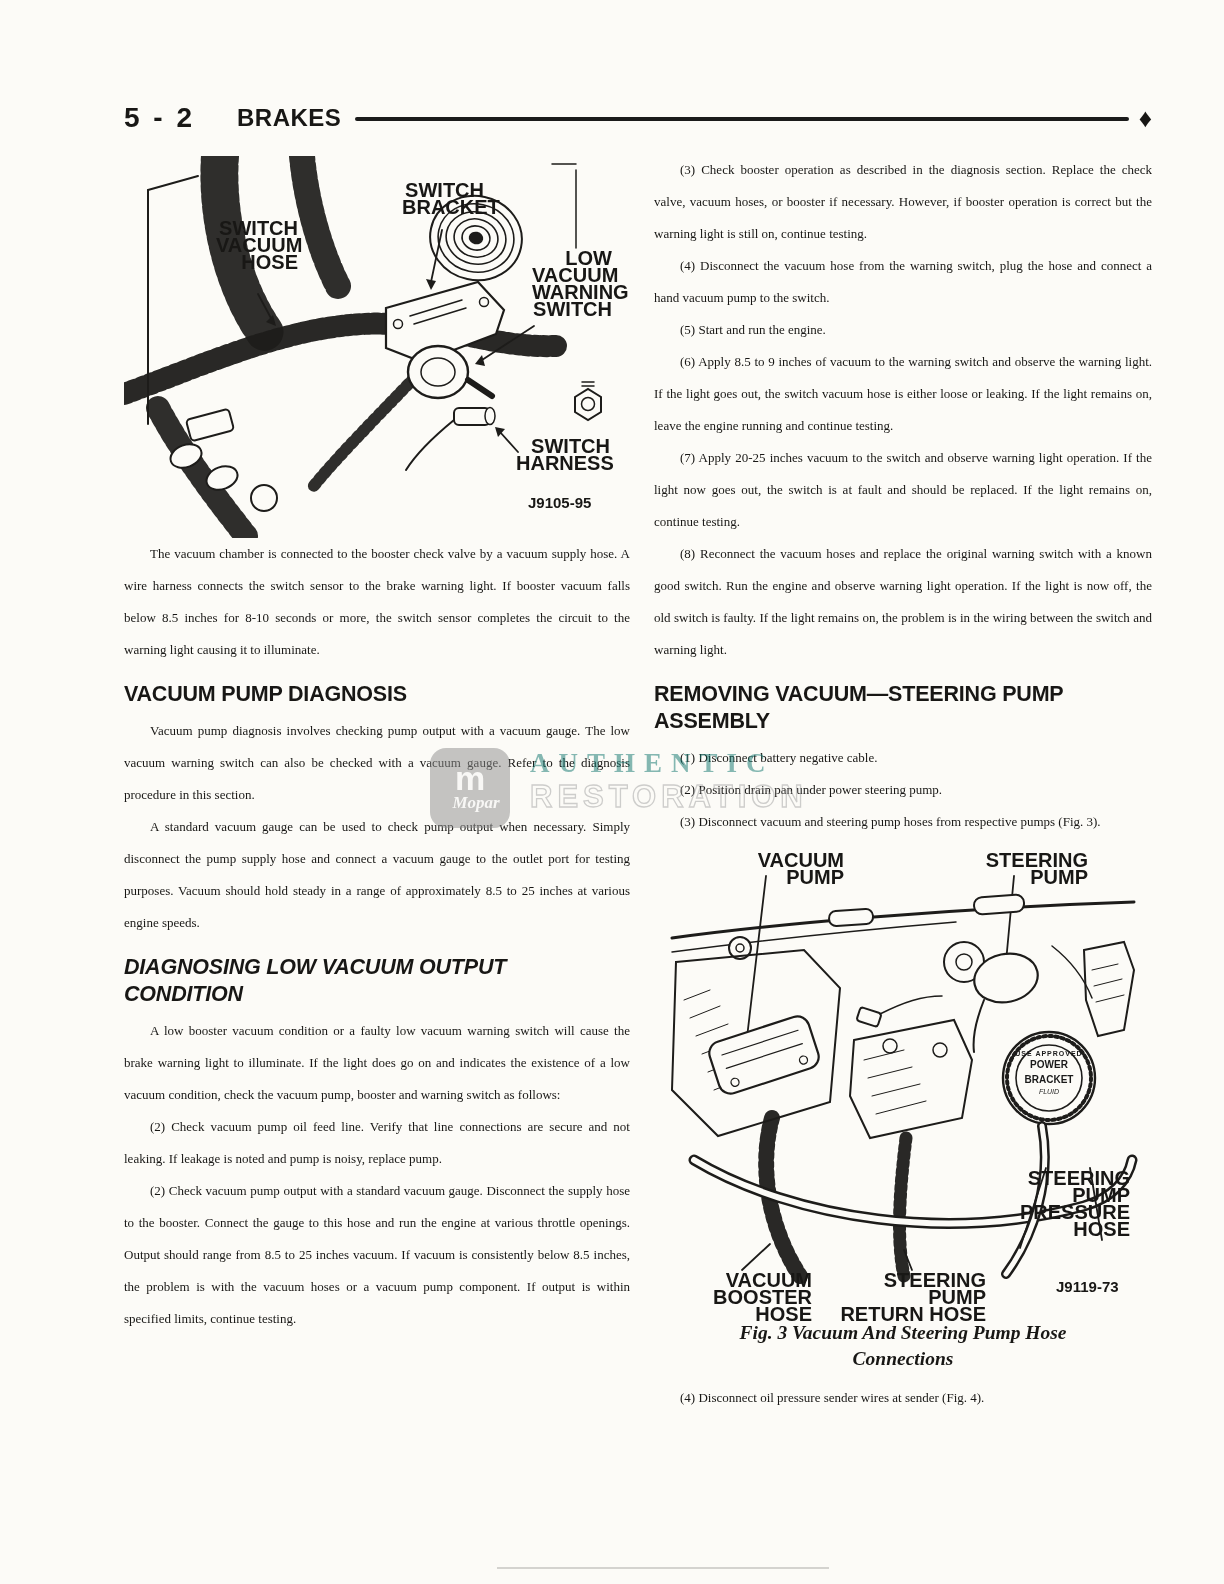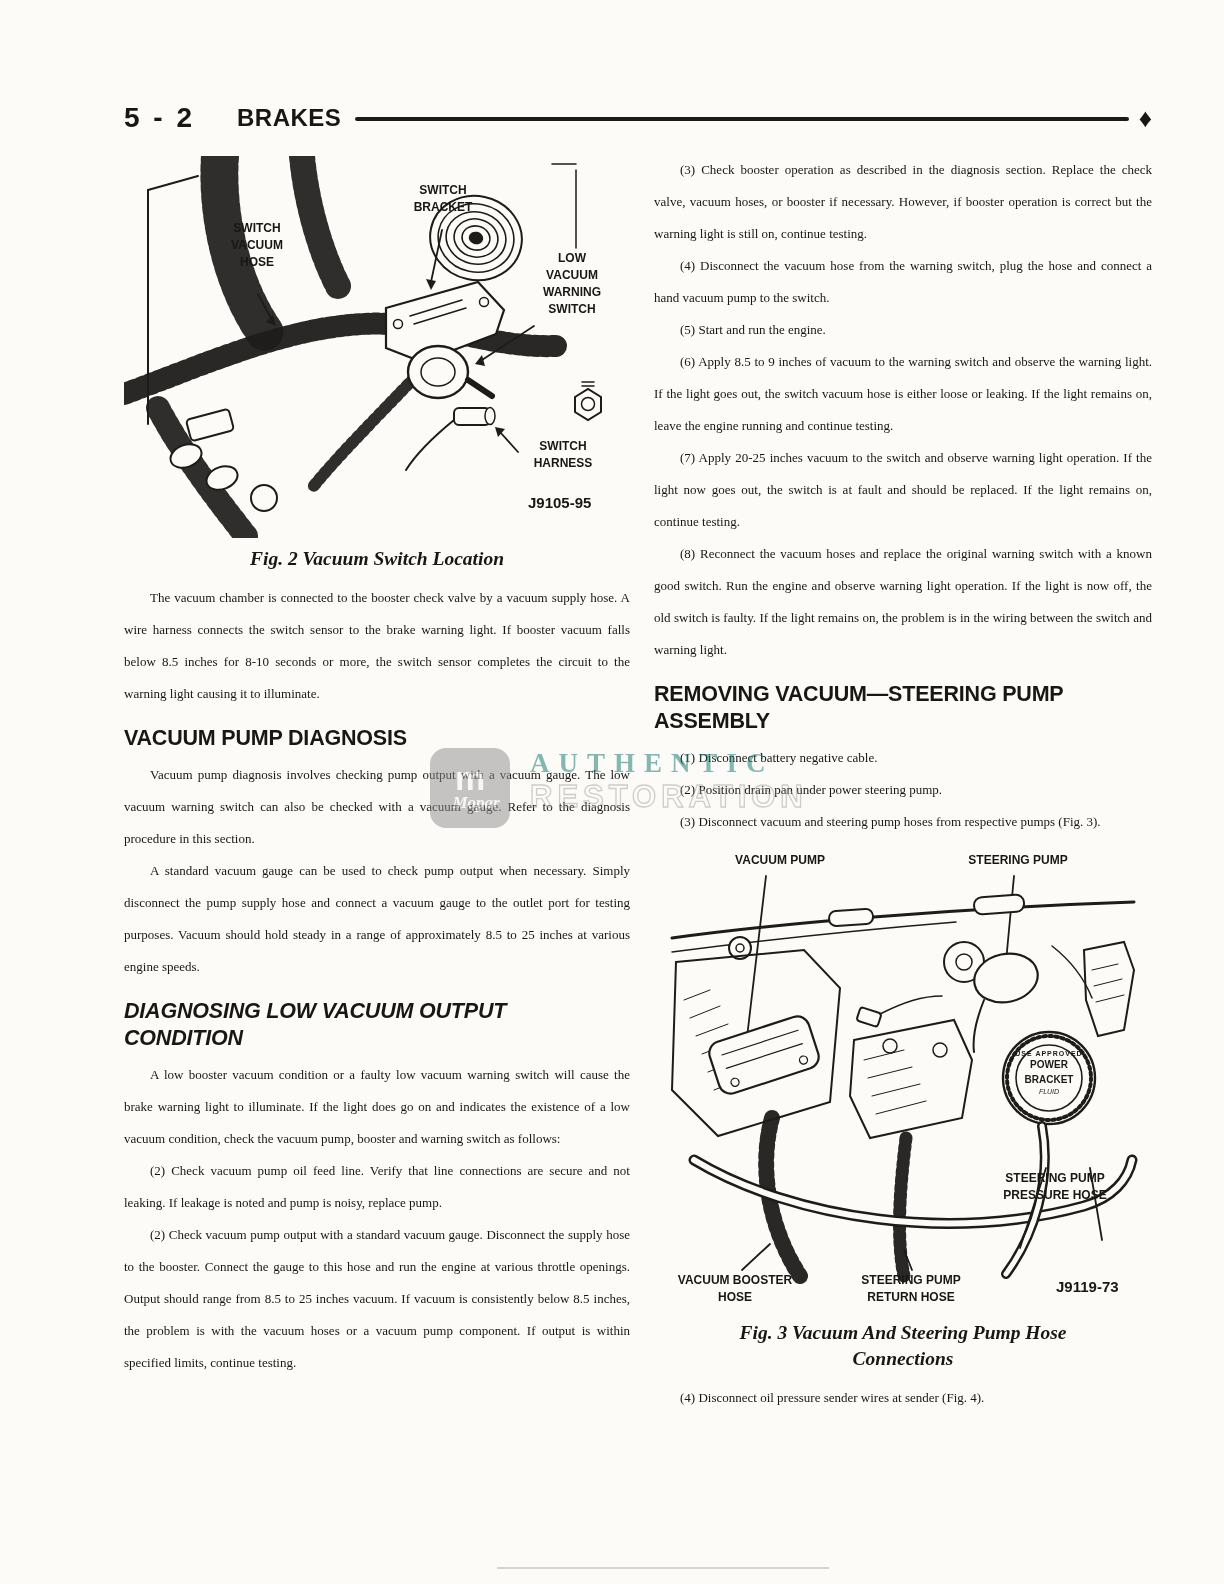--- a/index.html
+++ b/index.html
@@ -39,22 +39,22 @@
   }
   h2.italic { font-style: italic; }
   
   .figure { position: relative; }
   .fig2 { width: 506px; height: 382px; }
   .fig3 { width: 498px; height: 462px; margin-top: 12px; }
   .figure svg { position: absolute; left: 0; top: 0; }
   .fig-label {
     position: absolute;
     font-family: "Liberation Sans", sans-serif; font-weight: 700;
-    font-size: 12px; line-height: 17px;
-    text-align: center; white-space: pre-line;
+    font-size: 20px; line-height: 17px;
+    text-align: right; white-space: pre-line;
   }
   .fig-code {
     position: absolute;
     font-family: "Liberation Sans", sans-serif; font-weight: 700; font-size: 15px;
   }
   .caption {
     margin: 8px 0 10px;
     font-weight: 700; font-style: italic; font-size: 19.5px;
     text-align: center; white-space: pre-line; line-height: 26px;
   }
@@ -168,21 +168,20 @@
 HOSE</div>
       <div class="fig-label" style="left:408px; top:94px; width:80px;">LOW
 VACUUM
 WARNING
 SWITCH</div>
       <div class="fig-label" style="left:392px; top:282px; width:94px;">SWITCH
 HARNESS</div>
       <div class="fig-code" style="left:404px; top:338px;">J9105-95</div>
     </div>
 
-    <p class="caption">Fig. 2 Vacuum Switch Location</p>
 
     <p class="body">The vacuum chamber is connected to the booster check valve by a vacuum supply hose. A wire harness connects the switch sensor to the brake warning light. If booster vacuum falls below 8.5 inches for 8-10 seconds or more, the switch sensor completes the circuit to the warning light causing it to illuminate.</p>
 
     <h2 class="sect">VACUUM PUMP DIAGNOSIS</h2>
     <p class="body">Vacuum pump diagnosis involves checking pump output with a vacuum gauge. The low vacuum warning switch can also be checked with a vacuum gauge. Refer to the diagnosis procedure in this section.</p>
     <p class="body">A standard vacuum gauge can be used to check pump output when necessary. Simply disconnect the pump supply hose and connect a vacuum gauge to the outlet port for testing purposes. Vacuum should hold steady in a range of approximately 8.5 to 25 inches at various engine speeds.</p>
 
     <h2 class="sect italic">DIAGNOSING LOW VACUUM OUTPUT
 CONDITION</h2>
     <p class="body">A low booster vacuum condition or a faulty low vacuum warning switch will cause the brake warning light to illuminate. If the light does go on and indicates the existence of a low vacuum condition, check the vacuum pump, booster and warning switch as follows:</p>

